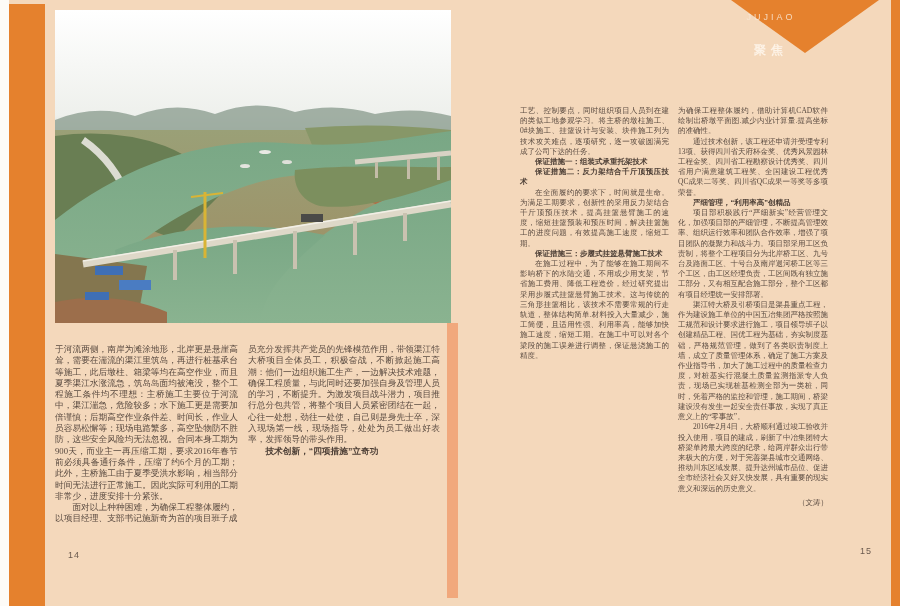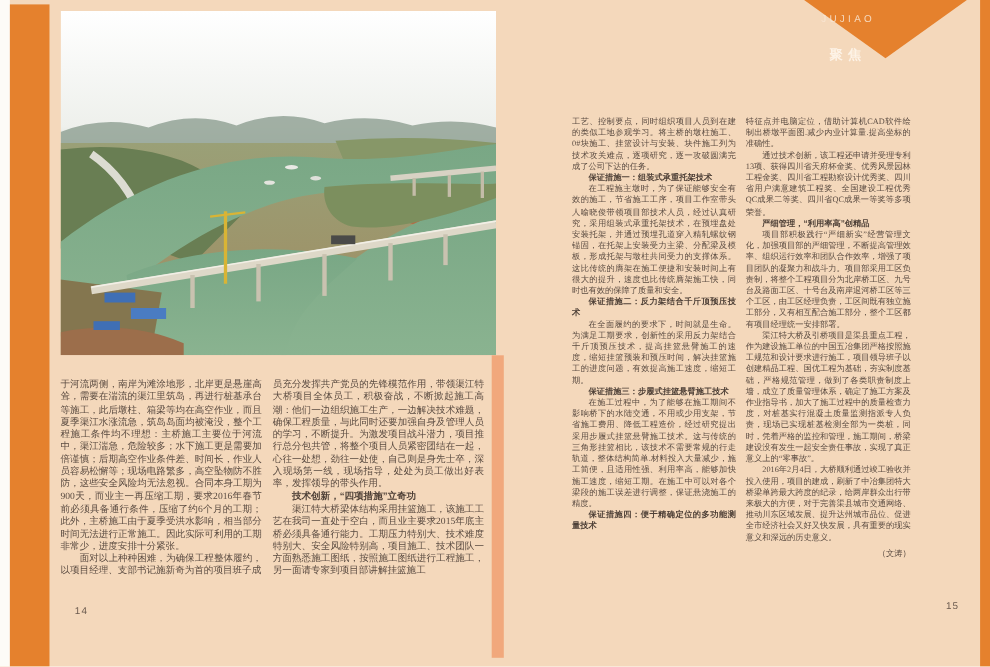--- a/index.html
+++ b/index.html
@@ -108,36 +108,33 @@
   <div class="gutter-strip"></div>
 
   <div id="l-col1" class="col colL">
     <p>于河流两侧，南岸为滩涂地形，北岸更是悬崖高耸，需要在湍流的渠江里筑岛，再进行桩基承台等施工，此后墩柱、箱梁等均在高空作业，而且夏季渠江水涨流急，筑岛岛面均被淹没，整个工程施工条件均不理想：主桥施工主要位于河流中，渠江湍急，危险较多；水下施工更是需要加倍谨慎；后期高空作业条件差、时间长，作业人员容易松懈等；现场电路繁多，高空坠物防不胜防，这些安全风险均无法忽视。合同本身工期为900天，而业主一再压缩工期，要求2016年春节前必须具备通行条件，压缩了约6个月的工期；此外，主桥施工由于夏季受洪水影响，相当部分时间无法进行正常施工。因此实际可利用的工期非常少，进度安排十分紧张。</p>
     <p class="ind">面对以上种种困难，为确保工程整体履约，以项目经理、支部书记施新奇为首的项目班子成</p>
   </div>
 
   <div id="l-col2" class="col colL">
     <p>员充分发挥共产党员的先锋模范作用，带领渠江特大桥项目全体员工，积极奋战，不断掀起施工高潮：他们一边组织施工生产，一边解决技术难题，确保工程质量，与此同时还要加强自身及管理人员的学习，不断提升。为激发项目战斗潜力，项目推行总分包共管，将整个项目人员紧密团结在一起，心往一处想，劲往一处使，自己则是身先士卒，深入现场第一线，现场指导，处处为员工做出好表率，发挥领导的带头作用。</p>
     <p class="hd">技术创新，“四项措施”立奇功</p>
-    <p class="ind">渠江特大桥梁体结构采用挂篮施工，该施工工艺在我司一直处于空白，而且业主要求2015年底主桥必须具备通行能力。工期压力特别大、技术难度特别大、安全风险特别高，项目施工、技术团队一方面熟悉施工图纸，按照施工图纸进行工程施工，另一面请专家到项目部讲解挂篮施工</p>
   </div>
 
   <div id="r-col1" class="col colR">
     <p>工艺、控制要点，同时组织项目人员到在建的类似工地参观学习。将主桥的墩柱施工、0#块施工、挂篮设计与安装、块件施工列为技术攻关难点，逐项研究，逐一攻破圆满完成了公司下达的任务。</p>
     <p class="hd">保证措施一：组装式承重托架技术</p>
-    <p class="ind">在工程施主墩时，为了保证能够安全有效的施工，节省施工工序，项目工作室带头人喻晓俊带领项目部技术人员，经过认真研究，采用组装式承重托架技术，在预埋盘处安装托架，并通过预埋孔道穿入精轧螺纹钢锚固，在托架上安装受力主梁、分配梁及模板，形成托架与墩柱共同受力的支撑体系。这比传统的膺架在施工便捷和安装时间上有很大的提升，速度也比传统膺架施工快，同时也有效的保障了质量和安全。</p>
     <p class="hd">保证措施二：反力架结合千斤顶预压技术</p>
     <p class="ind">在全面履约的要求下，时间就是生命。为满足工期要求，创新性的采用反力架结合千斤顶预压技术，提高挂篮悬臂施工的速度，缩短挂篮预装和预压时间，解决挂篮施工的进度问题，有效提高施工速度，缩短工期。</p>
     <p class="hd">保证措施三：步履式挂篮悬臂施工技术</p>
     <p class="ind">在施工过程中，为了能够在施工期间不影响桥下的水陆交通，不用或少用支架，节省施工费用、降低工程造价，经过研究提出采用步履式挂篮悬臂施工技术。这与传统的三角形挂篮相比，该技术不需要常规的行走轨道，整体结构简单.材料投入大量减少，施工简便，且适用性强、利用率高，能够加快施工速度，缩短工期。在施工中可以对各个梁段的施工误差进行调整，保证悬浇施工的精度。</p>
-    <p class="hd">保证措施四：便于精确定位的多功能测量技术</p>
   </div>
 
   <div id="r-col2" class="col colR">
-    <p>特征点并电脑定位，借助计算机CAD软件绘制出桥墩平面图.减少内业计算量.提高坐标的准确性。</p>
+    <p>为确保工程整体履约，借助计算机CAD软件绘制出桥墩平面图.减少内业计算量.提高坐标的准确性。</p>
     <p class="ind">通过技术创新，该工程还申请并受理专利13项、获得四川省天府杯金奖、优秀风景园林工程金奖、四川省工程勘察设计优秀奖、四川省用户满意建筑工程奖、全国建设工程优秀QC成果二等奖、四川省QC成果一等奖等多项荣誉。</p>
     <p class="hd">严细管理，“利用率高”创精品</p>
     <p class="ind">项目部积极践行“严细新实”经营管理文化，加强项目部的严细管理，不断提高管理效率、组织运行效率和团队合作效率，增强了项目团队的凝聚力和战斗力。项目部采用工区负责制，将整个工程项目分为北岸桥工区、九号台及路面工区、十号台及南岸退河桥工区等三个工区，由工区经理负责，工区间既有独立施工部分，又有相互配合施工部分，整个工区都有项目经理统一安排部署。</p>
     <p class="ind">渠江特大桥及引桥项目是渠县重点工程，作为建设施工单位的中国五冶集团严格按照施工规范和设计要求进行施工，项目领导班子以创建精品工程、国优工程为基础，夯实制度基础，严格规范管理，做到了各类职责制度上墙，成立了质量管理体系，确定了施工方案及作业指导书，加大了施工过程中的质量检查力度，对桩基实行混凝土质量监测指派专人负责，现场已实现桩基检测全部为一类桩，同时，凭着严格的监控和管理，施工期间，桥梁建设没有发生一起安全责任事故，实现了真正意义上的“零事故”。</p>
     <p class="ind">2016年2月4日，大桥顺利通过竣工验收并投入使用，项目的建成，刷新了中冶集团特大桥梁单跨最大跨度的纪录，给两岸群众出行带来极大的方便，对于完善渠县城市交通网络、推动川东区域发展、提升达州城市品位、促进全市经济社会又好又快发展，具有重要的现实意义和深远的历史意义。</p>
     <p class="byline">（文涛）</p>
   </div>
 
   <div id="pn-left" class="pagenum">14</div>
   <div id="pn-right" class="pagenum">15</div>

